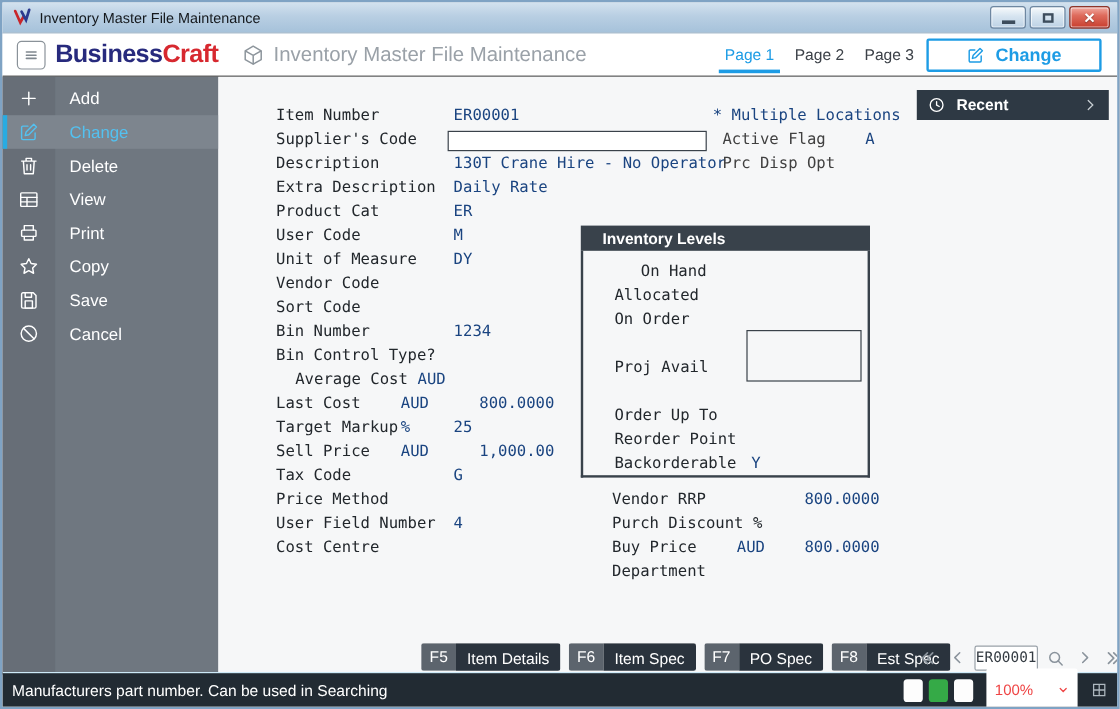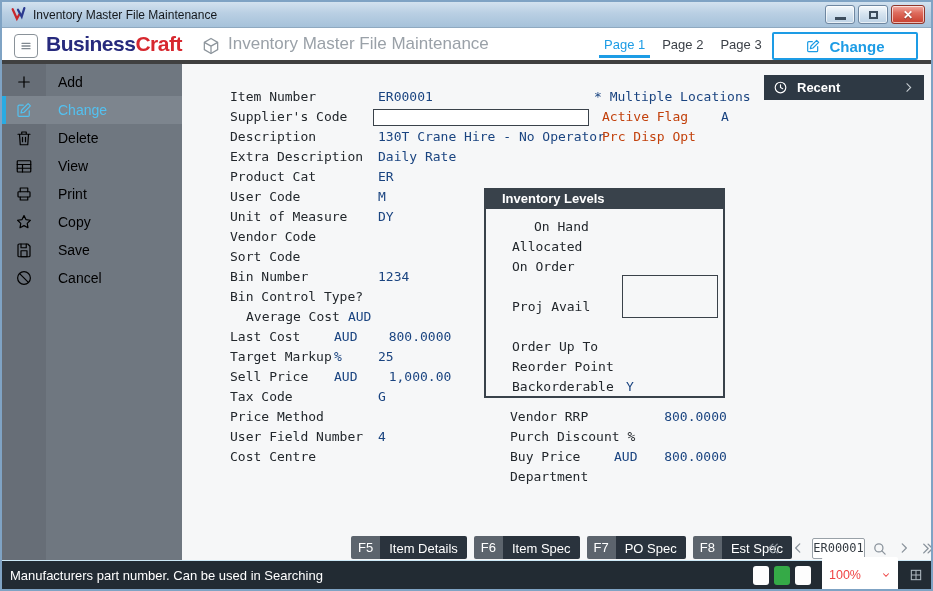--- a/index.html
+++ b/index.html
@@ -21,70 +21,70 @@
   .tb-btn{width:30px;height:19px;border:1px solid #6e87a1;border-radius:3px;
     background:linear-gradient(#f7fafc,#d6e4f0 45%,#bdd2e5);
     display:flex;align-items:center;justify-content:center;cursor:pointer;
     box-shadow:inset 0 0 0 1px rgba(255,255,255,.65)}
   .tb-btn .min-glyph{width:11px;height:3px;background:#3d4d5d;margin-top:8px}
   .tb-btn .max-glyph{width:9px;height:8px;border:2px solid #3d4d5d}
   .tb-close{width:34px;background:linear-gradient(#f2aca3,#de6c5d 40%,#c83e2e);border-color:#8e352a}
   .tb-close .x-glyph{color:#fff;font-size:12px;font-weight:bold;line-height:1;text-shadow:0 1px 1px rgba(0,0,0,.4)}
 
   
-  .header{position:absolute;left:0;top:26px;right:0;height:36px;background:#fff;border-bottom:4px solid #404040}
+  .header{position:absolute;left:0;top:26px;right:0;height:36px;background:#fff;border-bottom:1px solid #404040}
   .menu-btn{position:absolute;left:12px;top:6px;width:24px;height:24px;border:1px solid #8a9299;border-radius:4px;
     display:flex;align-items:center;justify-content:center;cursor:pointer;color:#80888f}
   .logo{position:absolute;left:44px;top:50%;transform:translateY(-50%);font-size:21px;font-weight:bold;letter-spacing:-.5px}
   .logo .p1{color:var(--logo-navy)} .logo .p2{color:var(--logo-red)}
   .brand-cube{position:absolute;left:199px;top:8px;color:#8d959c}
   .page-title{position:absolute;left:226px;top:50%;transform:translateY(-50%);font-size:17px;color:#9aa1a8}
   .tabs{position:absolute;left:602px;top:0;height:100%;display:flex;gap:17px;align-items:center}
   .tab{position:relative;height:100%;display:flex;align-items:center;font-size:13px;color:#3c4148;cursor:pointer}
   .tab.active{color:var(--accent-blue)}
   .tab.active::after{content:"";position:absolute;left:-5px;right:-5px;bottom:2px;height:3px;background:var(--accent-blue)}
   .change-btn{position:absolute;left:770px;top:4px;width:146px;height:28px;border:2px solid var(--accent-blue);
     border-radius:2px;background:#fff;color:var(--accent-blue);font-size:15px;font-weight:bold;
     display:flex;align-items:center;justify-content:center;gap:8px;cursor:pointer}
 
   
   .sidebar{position:absolute;left:0;top:62px;width:180px;height:498px;background:var(--sidebar-bg)}
   .icon-strip{position:absolute;left:0;top:0;bottom:0;width:44px;background:#676e77}
   .side-items{position:relative;padding-top:4px}
-  .side-item{position:relative;display:flex;align-items:center;height:28px;color:#000000;cursor:pointer}
+  .side-item{position:relative;display:flex;align-items:center;height:28px;color:#ffffff;cursor:pointer}
   .side-item .side-icon{width:44px;flex:none;display:flex;justify-content:center;align-items:center}
   .side-item .side-label{margin-left:12px;font-size:14px}
   .side-item.active{background:#7d858e;color:var(--active-item-blue)}
   .side-item.active::before{content:"";position:absolute;left:0;top:0;bottom:0;width:4px;background:#29abe2}
 
   
   .main{position:absolute;left:180px;top:62px;right:0;height:498px;background:#f6f7f8;
     font-family:"DejaVu Sans Mono",monospace;font-size:13px}
   .recent{position:absolute;left:582px;top:11px;width:160px;height:25px;background:#2e3944;color:#fff;
     display:flex;align-items:center;gap:9px;padding:0 9px;cursor:pointer;font-family:"Liberation Sans",sans-serif}
   .recent .r-label{font-size:13px;font-weight:bold}
   .recent .r-chev{margin-left:auto;color:#c7cdd2;display:flex}
 
   .left-col{position:absolute;left:48px;top:23px}
   .frow{display:flex;height:20px;line-height:20px;white-space:pre}
   .flabel{width:104px;flex:none;color:#22272c}
   .funit{width:44px;flex:none;color:var(--value-navy)}
   .fvalue{color:var(--value-navy)}
-  .frow.val-right .fvalue{width:84px;text-align:center}
+  .frow.val-right .fvalue{width:84px;text-align:right}
   .frow.indent{padding-left:16px}
   .frow.indent .flabel{width:auto;margin-right:8px}
   .frow.indent .funit{width:auto}
   .finput{display:none}
   .frow.has-input .finput{display:block;align-self:center;margin-left:-5px;width:216px;height:17px;
     border:1px solid #3a424a;background:#fff;font:12px "DejaVu Sans Mono",monospace;padding:0 3px}
 
   .right-top{position:absolute;left:412px;top:23px}
   .multi-note{height:20px;line-height:20px;color:var(--value-navy)}
   .trow{display:flex;height:20px;line-height:20px;padding-left:8px}
-  .tlabel{width:119px;flex:none;color:#c2410c}
+  .tlabel{width:119px;flex:none;color:#404040}
   .tvalue{color:var(--value-navy)}
 
   .inv-panel{position:absolute;left:302px;top:124px;width:241px}
   .inv-header{height:21px;background:var(--panel-dark);color:#fff;font-family:"Liberation Sans",sans-serif;
     font-size:13px;font-weight:bold;line-height:21px;padding-left:18px}
   .inv-body{position:relative;height:189px;border:2px solid var(--panel-dark);border-top:none;padding-top:8px}
   .prow{display:flex;height:20px;line-height:20px;padding-left:26px;white-space:pre}
   .prow.indent{padding-left:48px}
   .plabel{width:114px;flex:none;color:#22272c}
   .prow.indent .plabel{width:auto}

